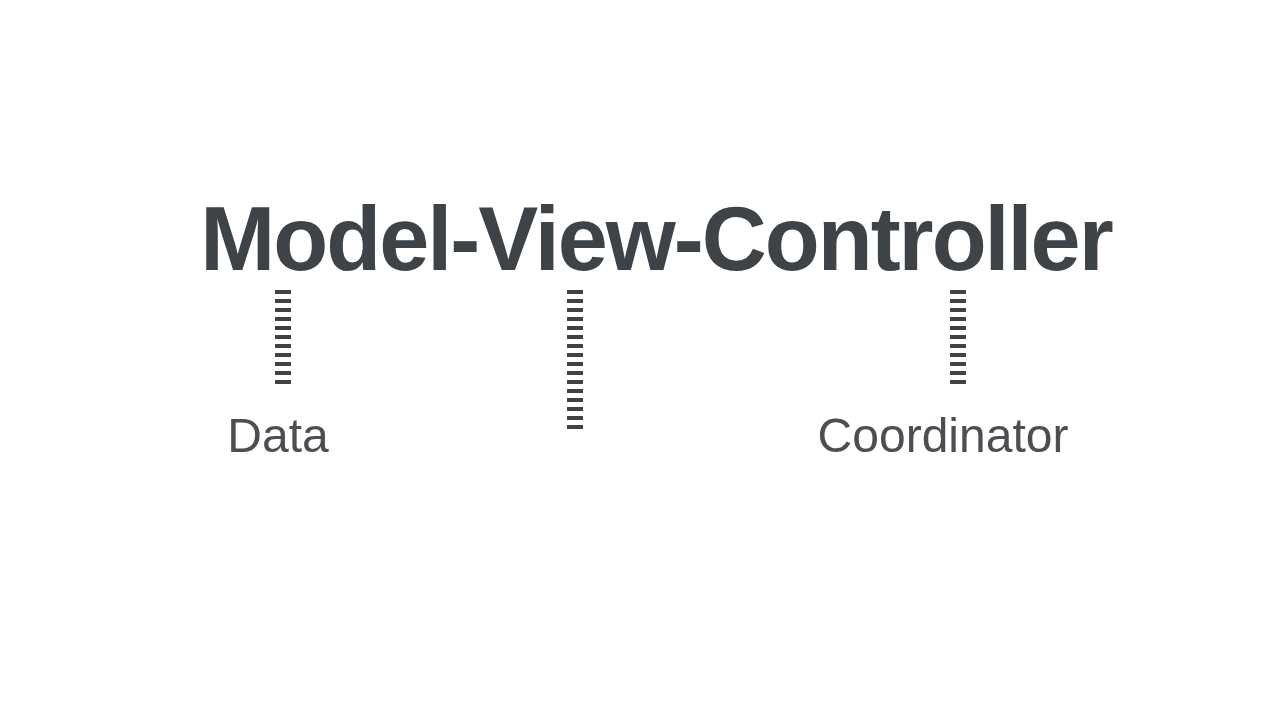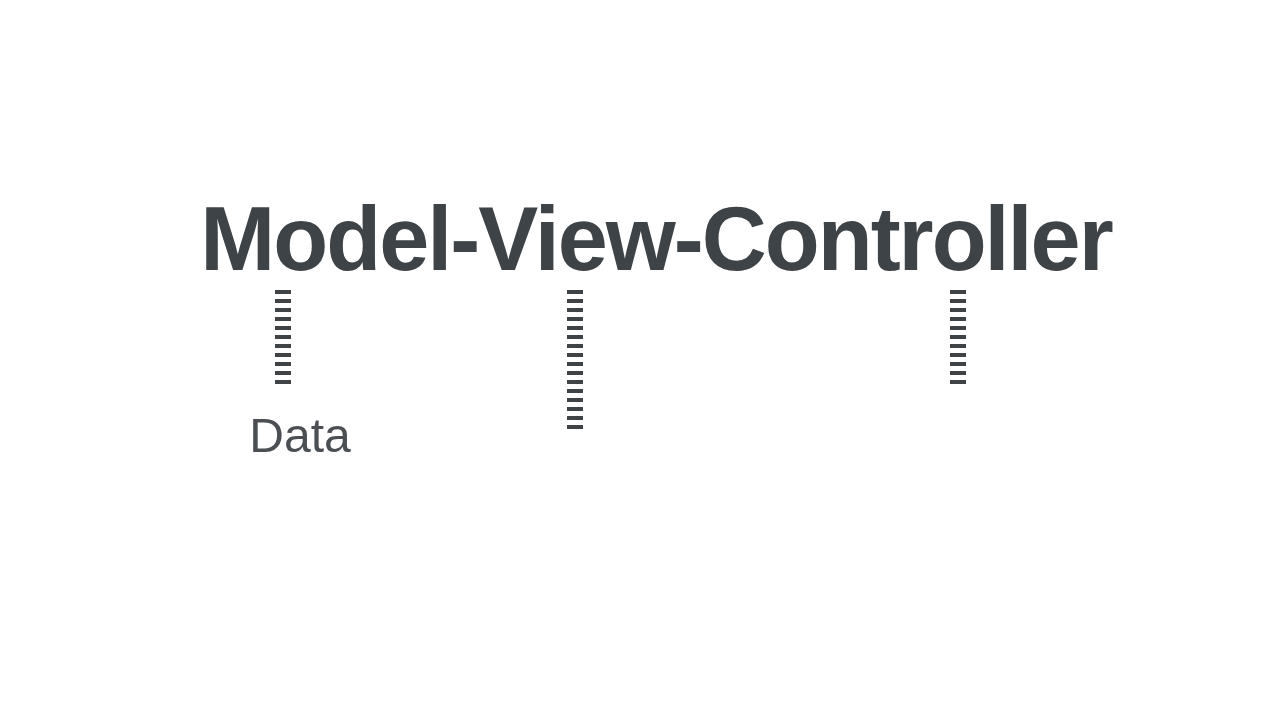--- a/index.html
+++ b/index.html
@@ -49,30 +49,31 @@
   .connector.controller { left: 934px; top: 274px; height: 94px; }
   .annotation-label {
     position: absolute;
     transform: translateX(-50%);
     font-size: 48px;
     font-weight: 400;
     line-height: 1;
     white-space: nowrap;
     color: var(--label-color);
   }
-  .annotation-label.data        { left: 262px; top: 388px; margin-left: 22px; }
+  .annotation-label.data        { left: 262px; top: 388px; }
   .annotation-label.ui          { left: 550px; top: 440px; }
   .annotation-label.coordinator { left: 927px; top: 388px; }
 </style>
 </head>
 <body>
 
 <div class="canvas">
 
   <h1 class="diagram-title">Model-View-Controller</h1>
 
   <div class="connector model"></div>
   <div class="connector view"></div>
   <div class="connector controller"></div>
 
   <div class="annotation-label data">Data</div>
+  <div class="annotation-label coordinator">Coordinator</div>
 
 </div>
 
 </body></html>

